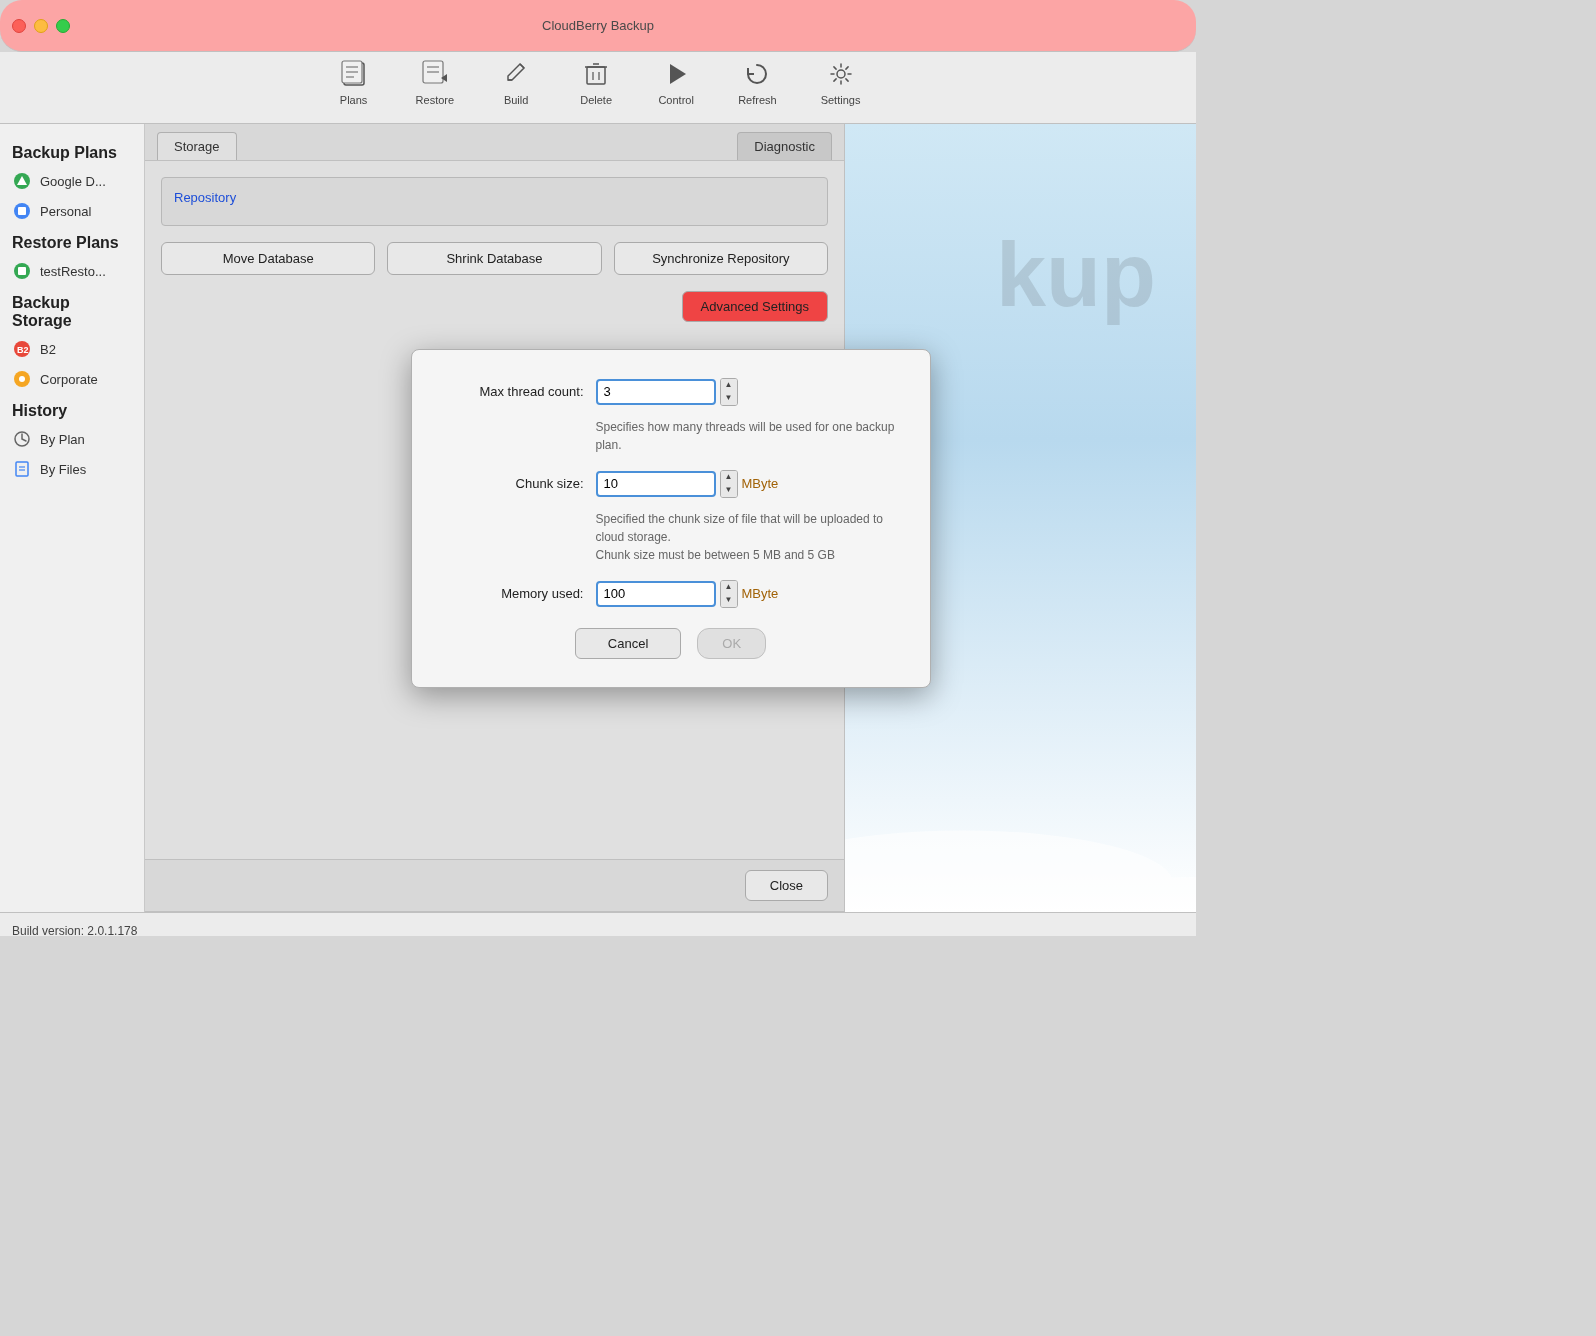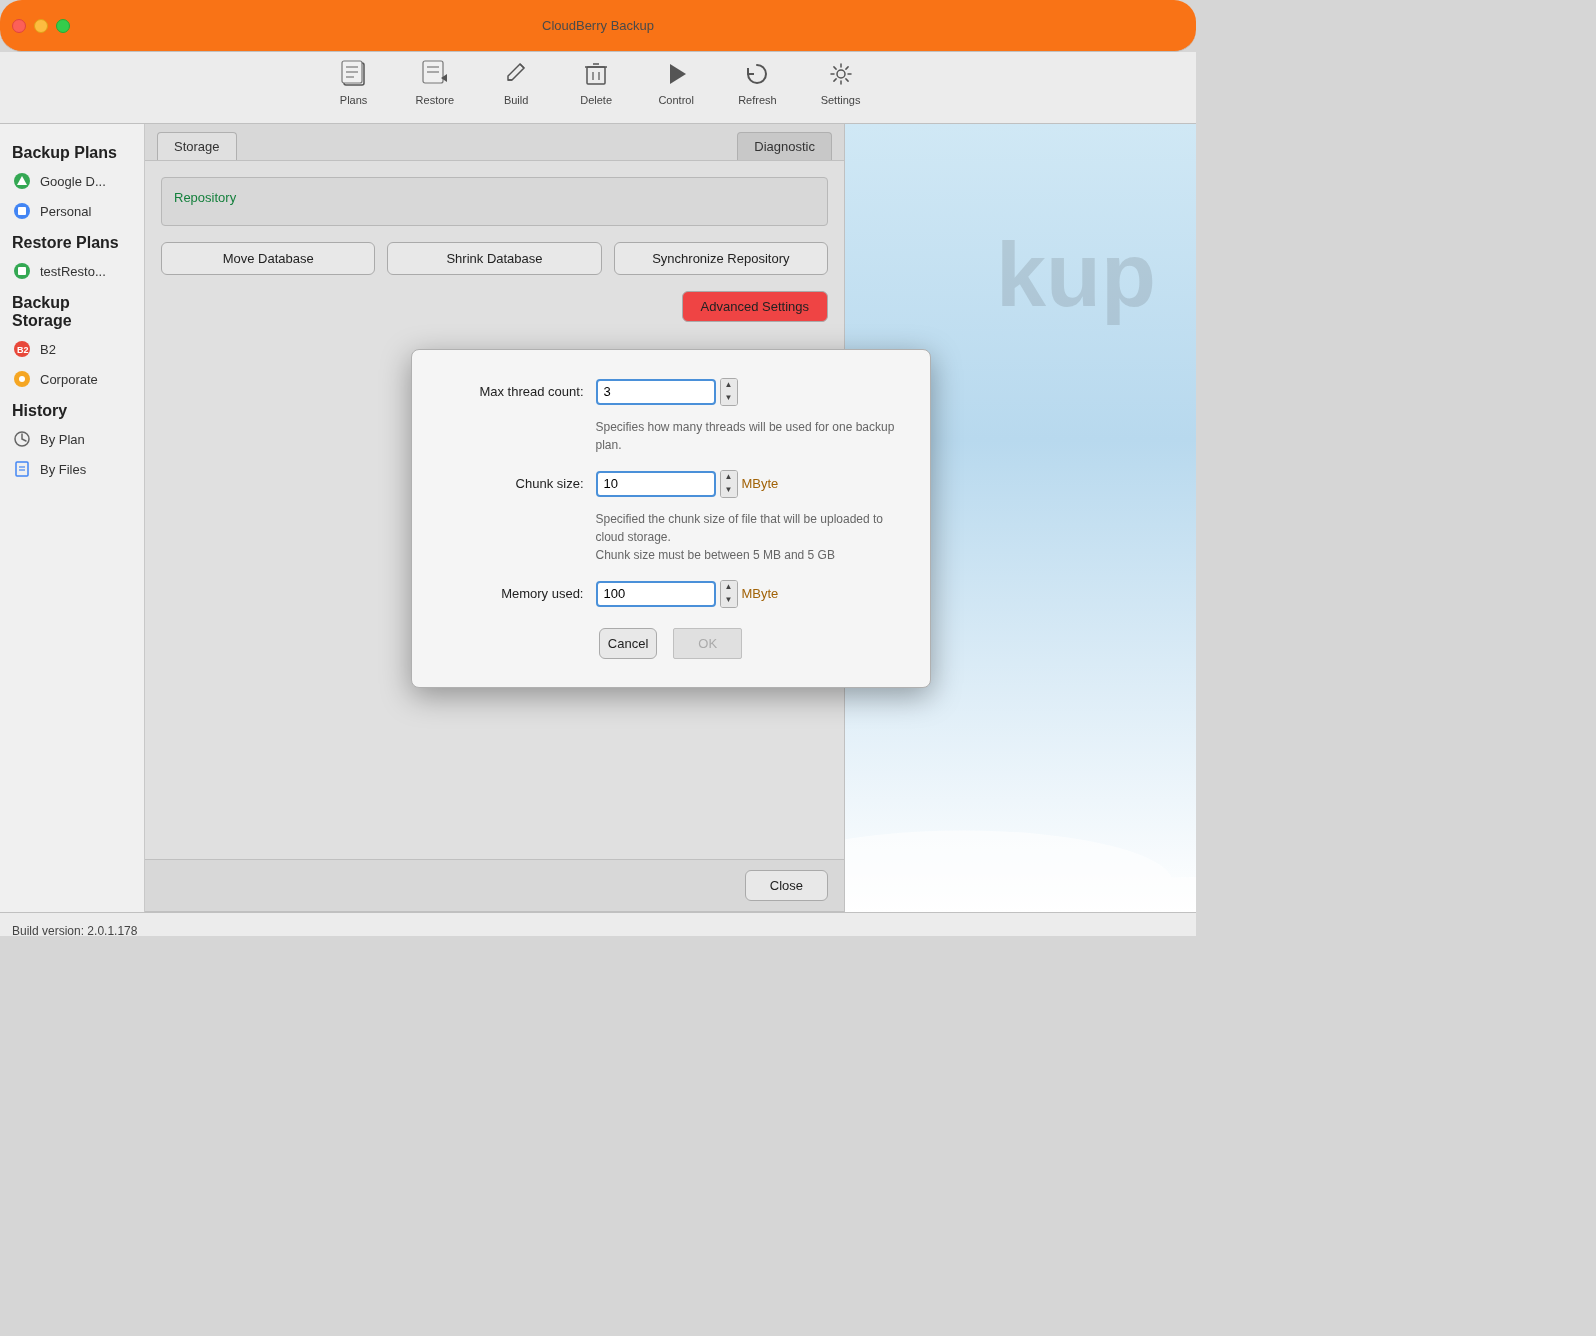--- a/index.html
+++ b/index.html
@@ -9,21 +9,21 @@
       font-size: 13px;
       background: #d6d6d6;
       width: 1196px;
       height: 936px;
       overflow: hidden;
       position: relative;
     }
 
     
     .title-bar {
-      background: #f97316;
+      background: #fca5a5;
       border-bottom: 1px solid #c0c0c0;
       height: 52px;
       display: flex;
       align-items: center;
       justify-content: center;
       position: relative;
       border-radius: 22px;
     }
     .window-controls {
       position: absolute;
@@ -225,21 +225,21 @@
 
     .repository-section {
       background: #d8d8d8;
       border: 1px solid #b8b8b8;
       border-radius: 4px;
       padding: 12px;
       margin-bottom: 12px;
     }
     .repository-label {
       font-size: 13px;
-      color: #15803d;
+      color: #1d4ed8;
       margin-bottom: 8px;
     }
 
     .db-buttons {
       display: flex;
       gap: 12px;
       margin-top: 16px;
     }
     .db-button {
       flex: 1;
@@ -361,32 +361,32 @@
       margin-bottom: 16px;
       line-height: 1.5;
     }
     .modal-actions {
       display: flex;
       justify-content: center;
       gap: 16px;
       margin-top: 20px;
     }
     .modal-cancel {
-      padding: 7px 8px;
+      padding: 7px 32px;
       border: 1px solid #aaa;
       border-radius: 6px;
       background: #e8e8e8;
       cursor: pointer;
       font-size: 13px;
       color: #222;
     }
     .modal-ok {
       padding: 7px 24px;
       border: 1px solid #c0c0c0;
-      border-radius: 2px;
+      border-radius: 12px;
       background: #e0e0e0;
       cursor: not-allowed;
       font-size: 13px;
       color: #aaa;
     }
 
     
     .status-bar {
       height: 36px;
       background: #ececec;

